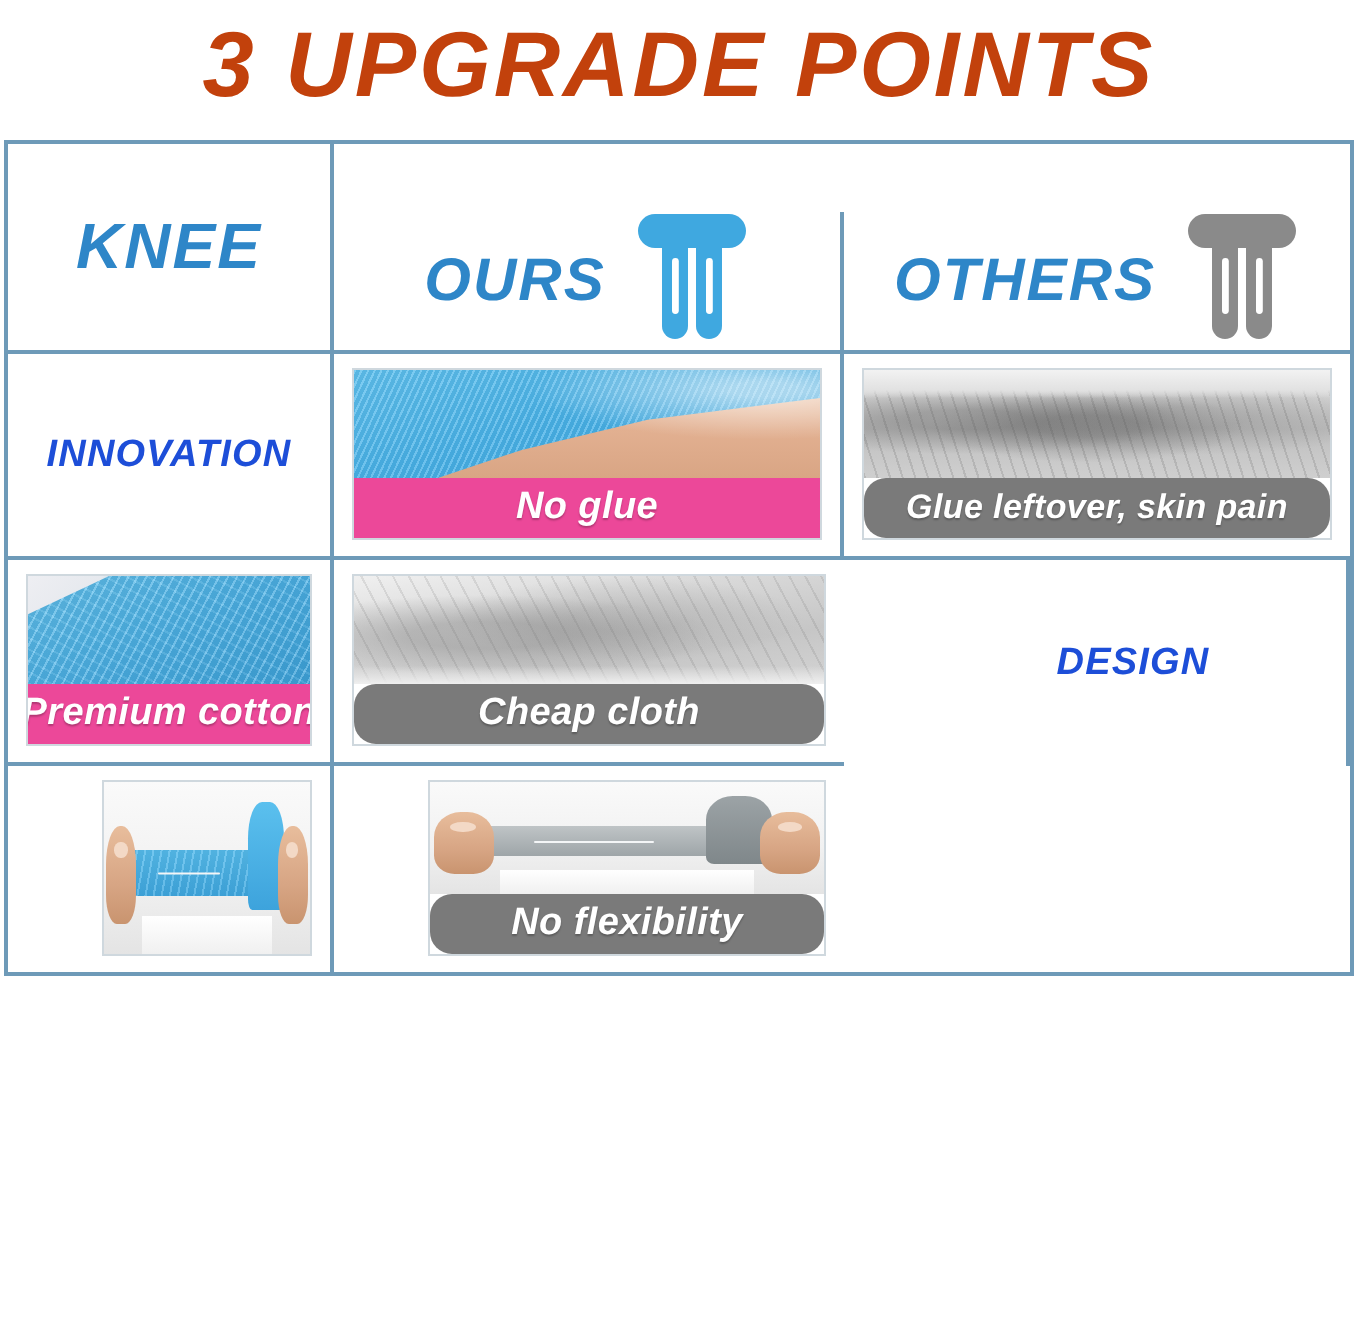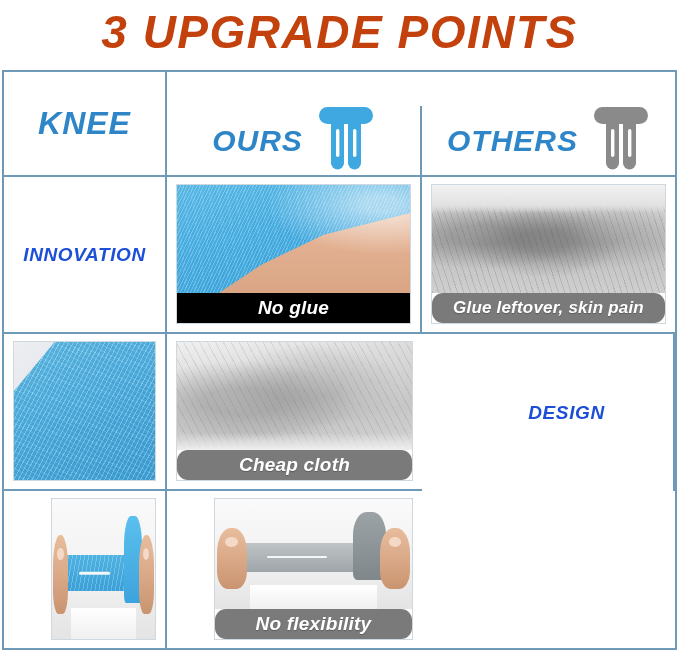--- a/index.html
+++ b/index.html
@@ -28,21 +28,21 @@
     letter-spacing: 1.5px;
     white-space: nowrap;
     line-height: 1;
     padding-bottom: 4px;
   }
 
   
   .table {
     position: absolute;
     left: 2px; top: 70px;
-    width: 675px; height: 580px;
+    width: 675px; height: 418px;
     border: 2px solid #6E9AB8;
     display: grid;
     grid-template-columns: 163px 255px 1fr;
     grid-template-rows: 105px 1fr 1fr 1fr;
   }
 
   .cell {
     border-right: 2px solid #6E9AB8;
     border-bottom: 2px solid #6E9AB8;
     position: relative;
@@ -88,21 +88,21 @@
   }
   .photo { flex: 1 1 auto; position: relative; overflow: hidden; }
 
   .caption {
     flex: 0 0 30px;
     display: flex; align-items: center; justify-content: center;
     color: #ffffff; font-size: 19px; font-style: italic; font-weight: 700;
     letter-spacing: 0.2px; white-space: nowrap;
     text-shadow: 0 1px 1px rgba(0,0,0,.25);
   }
-  .caption.blue { background: #000000; font-style: italic; }
+  .caption.blue { background: #ec4899; font-style: italic; }
   .caption.gray { background: #7A7A7A; border-radius: 11px; }
   .caption.tight { font-size: 17px; }
 
   
   .art-inno-ours { background: linear-gradient(180deg,#EFC9AC 0%, #E2B091 55%, #D9A584 100%); }
   .art-inno-ours::before {
     content:""; position:absolute; inset:0;
     background:
       repeating-linear-gradient(115deg, rgba(255,255,255,.20) 0 1px, rgba(0,0,0,.05) 1px 3px),
       linear-gradient(165deg,#5EC0EE 0%, #49B2E8 45%, #3FA8E0 100%);
@@ -247,20 +247,21 @@
       <div class="photo-frame">
         <div class="photo art-inno-others"></div>
         <div class="caption gray tight">Glue leftover, skin pain</div>
       </div>
     </div>
 
 
     <div class="cell photo-cell">
       <div class="photo-frame">
         <div class="photo art-mat-ours"></div>
+        <div class="caption blue">Premium cotton</div>
       </div>
     </div>
 
     <div class="cell photo-cell last-col">
       <div class="photo-frame">
         <div class="photo art-mat-others"></div>
         <div class="caption gray">Cheap cloth</div>
       </div>
     </div>
 

